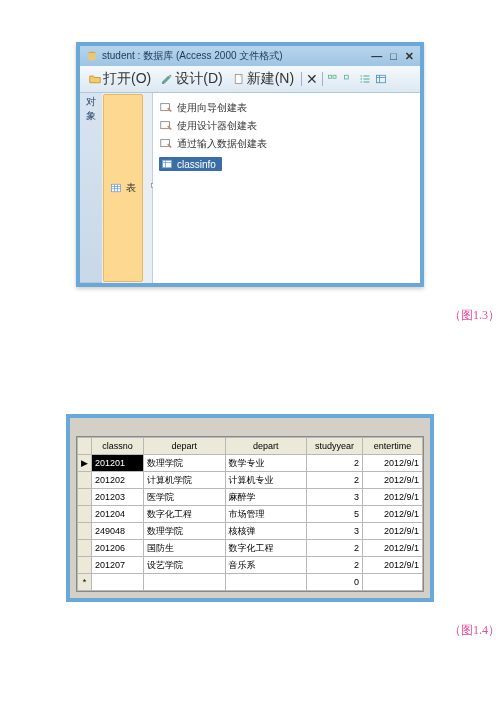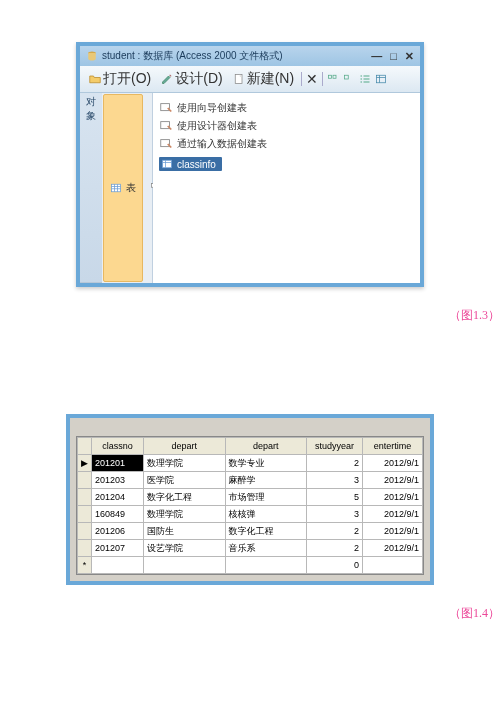--- a/index.html
+++ b/index.html
@@ -199,37 +199,45 @@
       <tr>
               <td class="rowhdr cur">▶</td>
               <td class="selcell">201201</td>
               <td>数理学院</td>
               <td>数学专业</td>
               <td class="num">2</td>
               <td class="num">2012/9/1</td>
             </tr>
       <tr>
               <td class="rowhdr"></td>
+              <td>201202</td>
+              <td>计算机学院</td>
+              <td>计算机专业</td>
+              <td class="num">2</td>
+              <td class="num">2012/9/1</td>
+            </tr>
+      <tr>
+              <td class="rowhdr"></td>
               <td>201203</td>
               <td>医学院</td>
               <td>麻醉学</td>
               <td class="num">3</td>
               <td class="num">2012/9/1</td>
             </tr>
       <tr>
               <td class="rowhdr"></td>
               <td>201204</td>
               <td>数字化工程</td>
               <td>市场管理</td>
               <td class="num">5</td>
               <td class="num">2012/9/1</td>
             </tr>
       <tr>
               <td class="rowhdr"></td>
-              <td>160849</td>
+              <td>249048</td>
               <td>数理学院</td>
               <td>核核弹</td>
               <td class="num">3</td>
               <td class="num">2012/9/1</td>
             </tr>
       <tr>
               <td class="rowhdr"></td>
               <td>201206</td>
               <td>国防生</td>
               <td>数字化工程</td>

